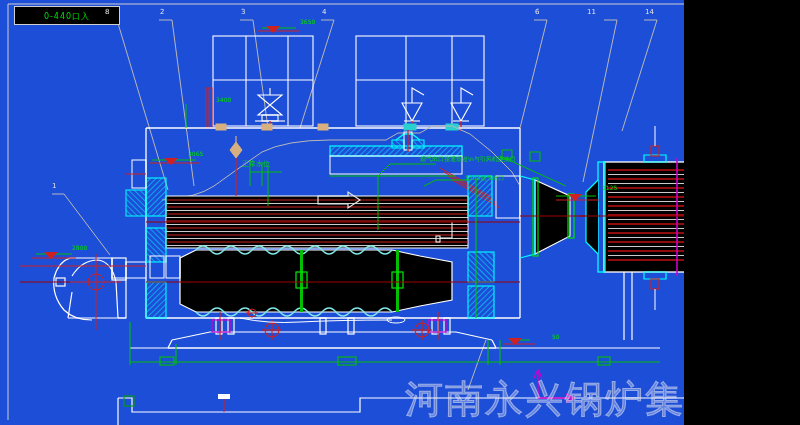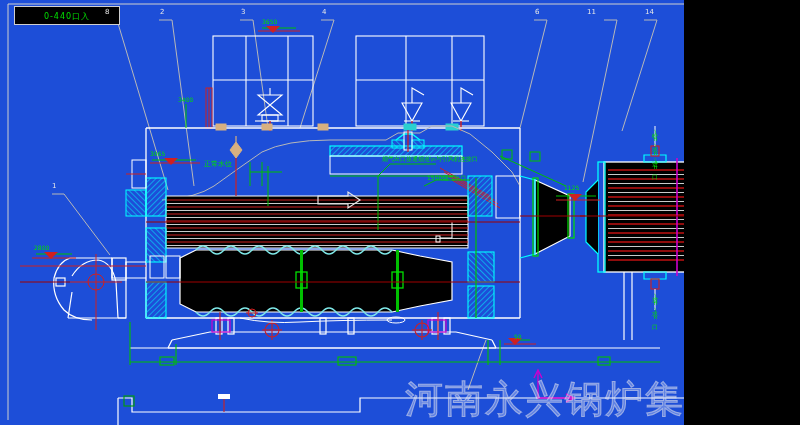--- a/index.html
+++ b/index.html
@@ -10,21 +10,21 @@
   .wm{position:absolute;left:405px;top:374px;font-size:38px;letter-spacing:2px;
       color:rgba(255,255,255,0.30);
       -webkit-text-stroke:1px rgba(225,225,235,0.55);
       white-space:nowrap;pointer-events:none;
       font-family:"DejaVu Sans","Liberation Sans",sans-serif;}
   .ttl{position:absolute;left:14px;top:6px;width:104px;height:17px;
        border:1px solid #cfcfcf;background:#000;}
   .ttl span{position:absolute;left:50%;top:50%;transform:translate(-50%,-50%);
        color:#00e000;font-size:8px;letter-spacing:1px;white-space:nowrap;}
   .cal{position:absolute;color:#e8e8e8;font-size:7px;white-space:nowrap;}
-  .grn{position:absolute;color:#00e000;font-size:6px;white-space:nowrap;line-height:1.15;}
+  .grn{position:absolute;color:#00e000;font-size:6px;white-space:nowrap;line-height:1.15;margin-left:38px;}
   .grn.b{font-size:7px;}
   .grn.v{writing-mode:vertical-rl;text-orientation:upright;letter-spacing:0px;}
 </style>
 </head>
 <body>
 
 <div id="stage">
 
 <svg width="800" height="425" viewBox="0 0 800 425">
   <defs>

